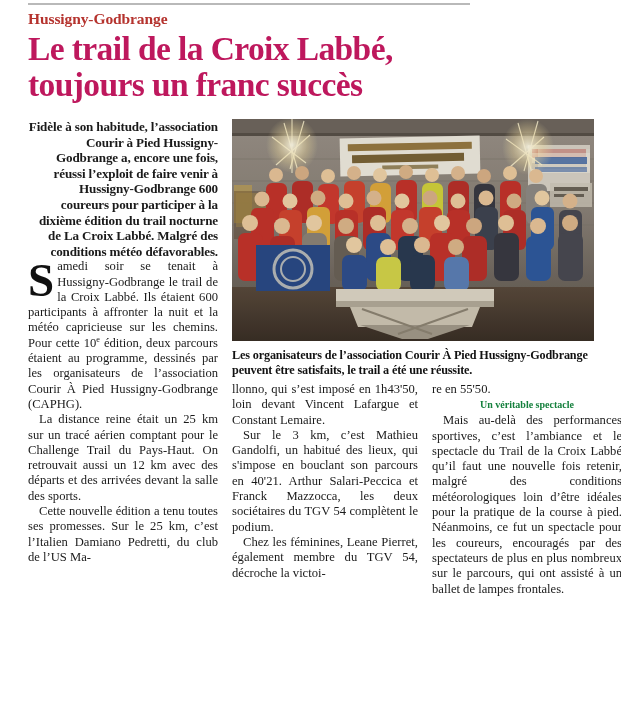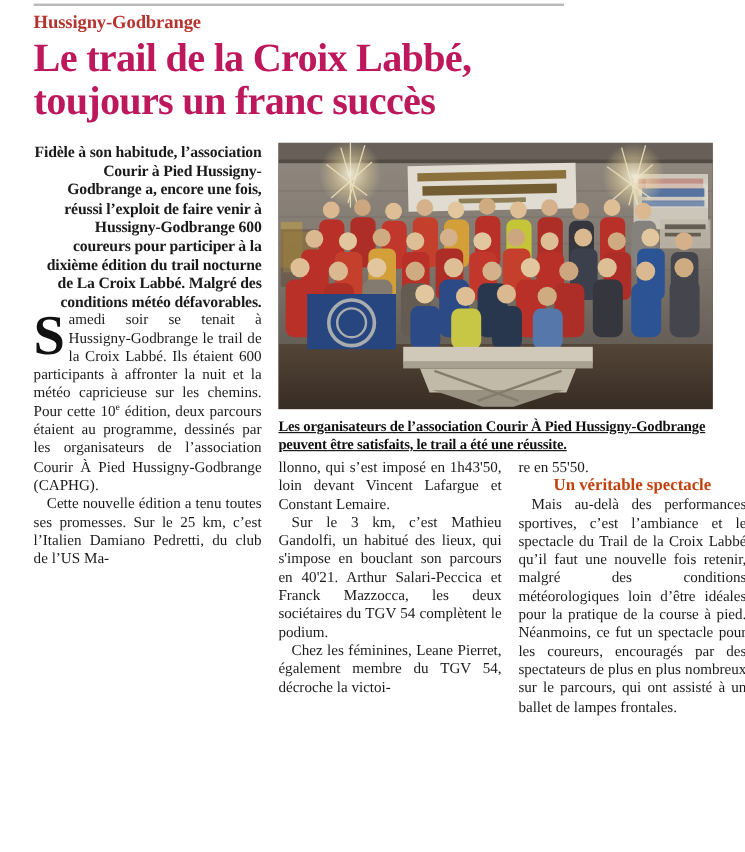--- a/index.html
+++ b/index.html
@@ -98,21 +98,20 @@
     margin-top:1px;
     color:#111;
   }
 
   
   .photo-block{
     position:absolute;
     left:204px;
     top:0;
     width:362px;
-    text-decoration:underline;
   }
   .photo{
     width:362px;
     height:222px;
     position:relative;
     overflow:hidden;
     background:#4a4038;
     display:block;
   }
   .photo svg{display:block;width:100%;height:100%;}
@@ -123,26 +122,26 @@
     margin-top:7px;
     margin-bottom:9px;
     text-align:left;
     letter-spacing:-0.15px;
     color:#111;
   }
 
   
   .subhead{
     font-weight:bold;
-    font-size:14px;
+    font-size:10px;
     line-height:16px;
     text-align:center;
     margin:7px 0 1px 0;
     text-indent:0 !important;
-    color:#c2410c;
+    color:#15803d;
   }
 
   .spacer-below-photo{height:263px;}
   sup.ord{font-size:0.65em;vertical-align:super;line-height:0;}
 </style>
 </head>
 <body>
 
 <div class="page">
 
@@ -334,20 +333,21 @@
         </svg>
       </div>
       <div class="caption">Les organisateurs de l’association Courir À Pied Hussigny-Godbrange peuvent être satisfaits, le trail a été une réussite.</div>
     </div>
 
     <div class="col" id="col1">
       <p class="chapeau"><span>Fidèle à son habitude, l’association Courir à Pied Hussigny-Godbrange a, encore une fois, réussi l’exploit de faire venir à Hussigny-Godbrange 600 coureurs pour participer à la dixième édition du trail nocturne de La Croix Labbé. Malgré des conditions météo défavorables.</span></p>
 
       <p class="dropcap-para"><span class="dropcap">S</span><span>amedi soir se tenait à Hussigny-Godbrange le trail de la Croix Labbé. Ils étaient 600 participants à affronter la nuit et la météo capricieuse sur les chemins. Pour cette 10</span><sup class="ord">e</sup><span> édition, deux parcours étaient au programme, dessinés par les organisateurs de l’association Courir À Pied Hussigny-Godbrange (CAPHG).</span></p>
 
+      <p>La distance reine était un 25 km sur un tracé aérien comptant pour le Challenge Trail du Pays-Haut. On retrouvait aussi un 12 km avec des départs et des arrivées devant la salle des sports.</p>
 
       <p>Cette nouvelle édition a tenu toutes ses promesses. Sur le 25 km, c’est l’Italien Damiano Pedretti, du club de l’US Ma-</p>
     </div>
 
     <div class="col" id="col2">
       <div class="spacer-below-photo"></div>
       <p class="noindent" style="text-indent: 0px;">llonno, qui s’est imposé en 1h43'50, loin devant Vincent Lafargue et Constant Lemaire.</p>
       <p>Sur le 3 km, c’est Mathieu Gandolfi, un habitué des lieux, qui s'impose en bouclant son parcours en 40'21. Arthur Salari-Peccica et Franck Mazzocca, les deux sociétaires du TGV 54 complètent le podium.</p>
       <p>Chez les féminines, Leane Pierret, également membre du TGV 54, décroche la victoi-</p>
     </div>

